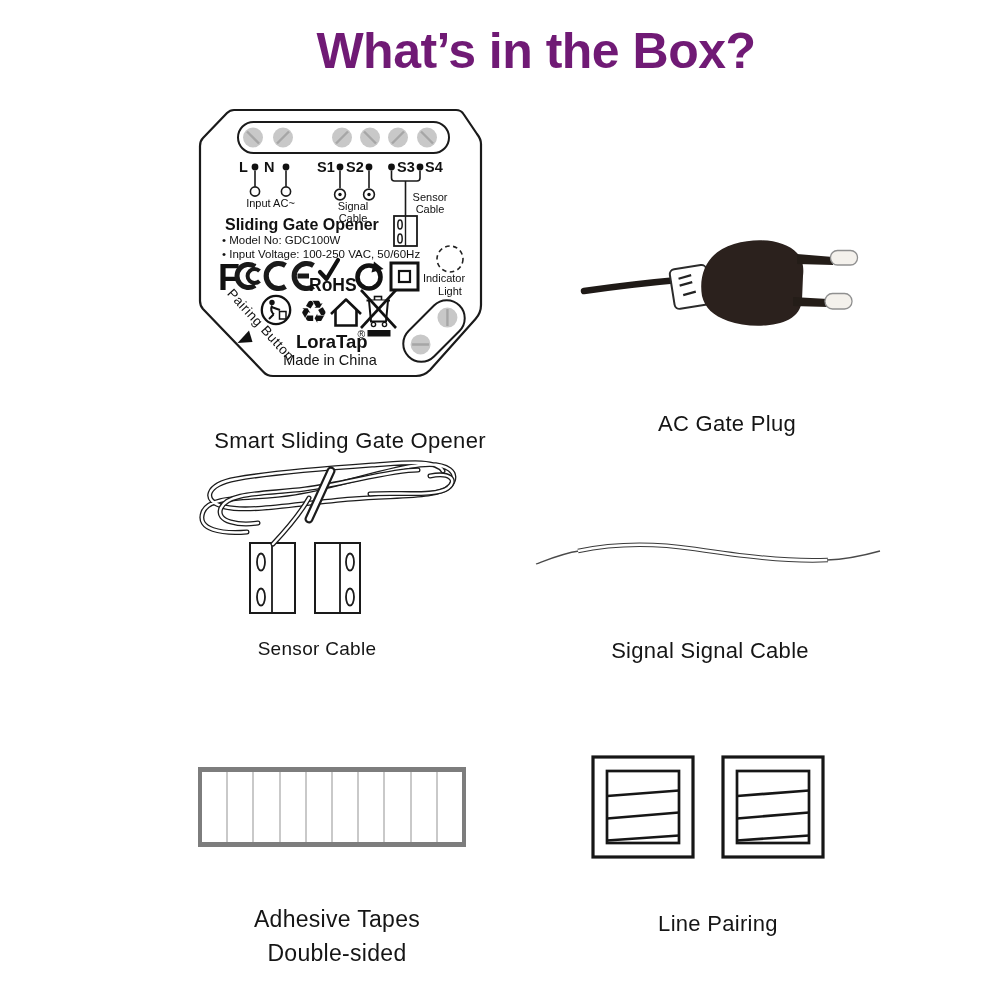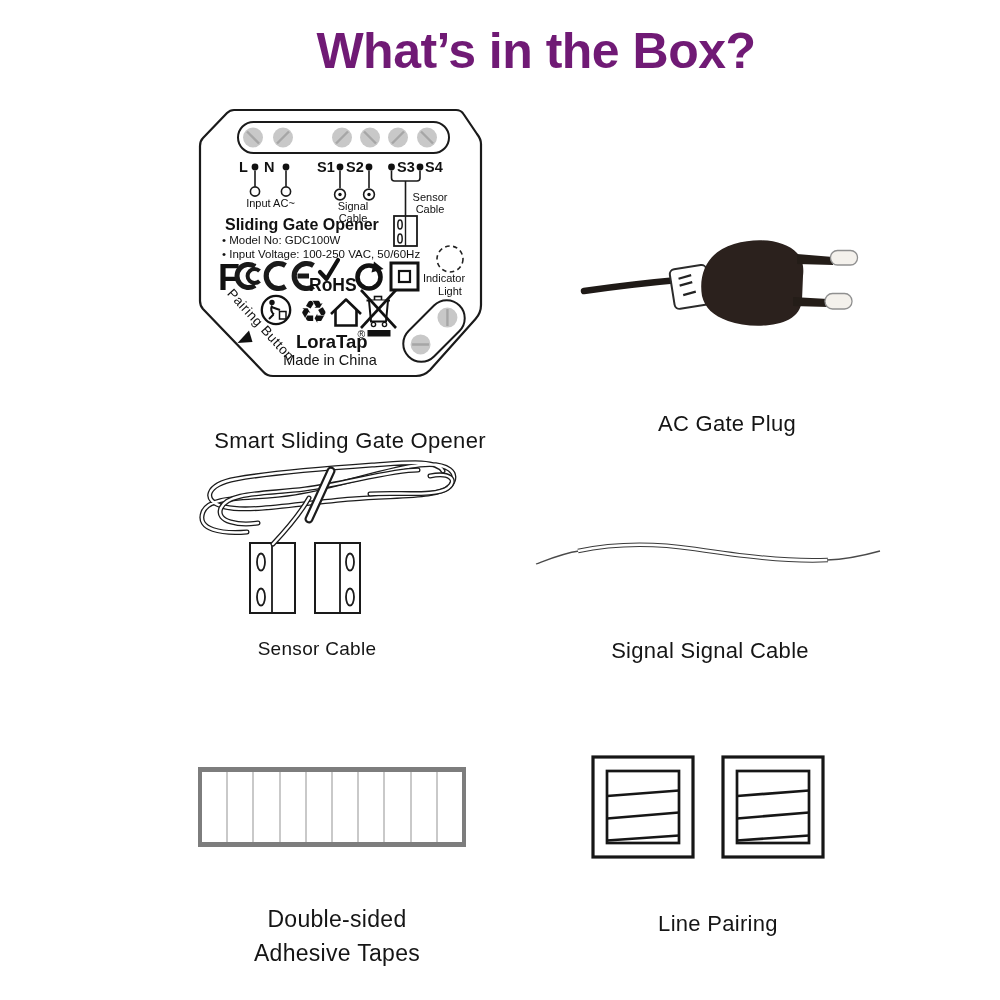--- a/index.html
+++ b/index.html
@@ -242,22 +242,22 @@
       <span class="seg"></span>
       <span class="seg"></span>
       <span class="seg"></span>
     <span class="seg"></span>
       <span class="seg"></span>
       <span class="seg"></span>
       <span class="seg"></span>
       <span class="seg"></span>
   </div>
   <div class="caption cap-tape">
+    <div>Adhesive Tapes</div>
     <div>Double-sided</div>
-    <div>Adhesive Tapes</div>
   </div>
 
   <svg class="svg-holders" width="245" height="112" viewBox="588 752 245 112" xmlns="http://www.w3.org/2000/svg">
     <g>
       <rect x="593" y="757" width="100" height="100" fill="#fff" stroke="#161616" stroke-width="3.2"></rect>
       <rect x="607" y="771" width="72" height="72" fill="#fff" stroke="#161616" stroke-width="2.7"></rect>
       <line x1="607" y1="796" x2="679" y2="790.5" stroke="#161616" stroke-width="2.7"></line>
       <line x1="607" y1="818.5" x2="679" y2="812.5" stroke="#161616" stroke-width="2.7"></line>
       <line x1="607" y1="840.5" x2="679" y2="835.5" stroke="#161616" stroke-width="2.7"></line>
     </g>

